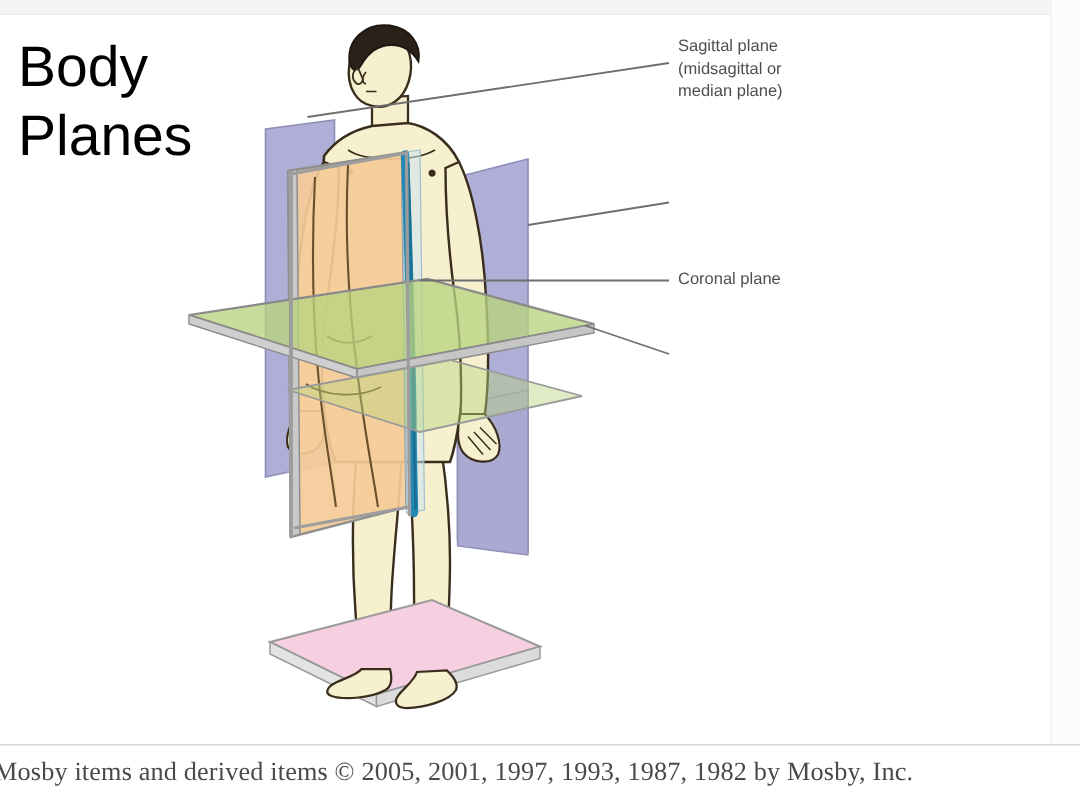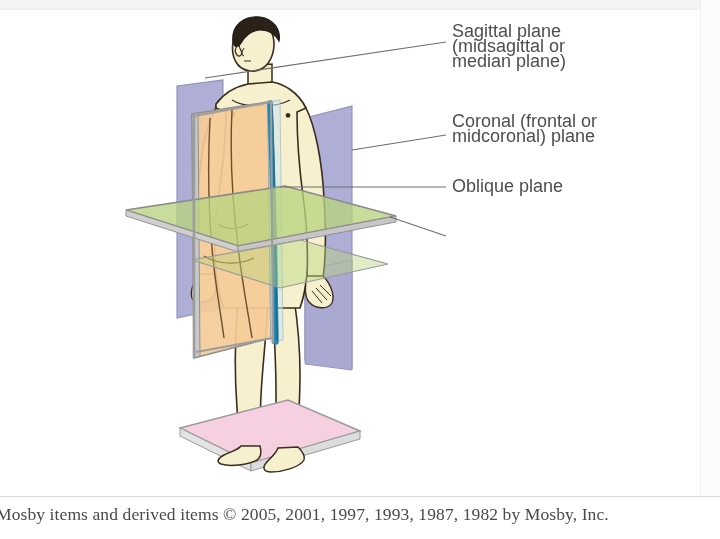--- a/index.html
+++ b/index.html
@@ -61,21 +61,21 @@
     top: 8px;
     width: 320px;
     height: 480px;
   }
   #figure svg { display: block; }
 
   
   .callout {
     position: absolute;
     font-family: "Liberation Sans", sans-serif;
-    font-size: 18px;
+    font-size: 11px;
     line-height: 15px;
     color: #4e4e4e;
     white-space: pre-line;
   }
   #callout-sagittal   { left: 452px; top: 24px;  }
   #callout-coronal    { left: 452px; top: 114px; }
   #callout-oblique    { left: 452px; top: 179px; }
   #callout-horizontal { left: 452px; top: 226px; }
 
   
@@ -108,20 +108,22 @@
   }
 </style>
 </head>
 <body>
 
 <div id="slide">
 
   <div class="top-band"></div>
   <div class="right-edge"></div>
 
+  <div id="title">Body
+Planes</div>
 
   <div id="figure">
     <svg width="320" height="480" viewBox="0 0 320 480" xmlns="http://www.w3.org/2000/svg">
 
       <defs>
         <clipPath id="clip-torso-left">
           <path d="M95,95 L150,92 L152,330 L92,340 Z"></path>
         </clipPath>
       </defs>
 
@@ -243,22 +245,20 @@
 
     <line x1="446" y1="187" x2="280" y2="187" stroke="#6f6f6f" stroke-width="1.2"></line>
 
     <line x1="446" y1="236" x2="390" y2="217" stroke="#6f6f6f" stroke-width="1.2"></line>
   </svg>
 
   <div class="callout" id="callout-sagittal">Sagittal plane
 (midsagittal or
 median plane)</div>
 
-  <div class="callout" id="callout-coronal">Coronal (frontal or
-midcoronal) plane</div>
-
-  <div class="callout" id="callout-oblique">Oblique plane</div>
+
+  <div class="callout" id="callout-oblique">Coronal plane</div>
 
 
   <div id="footer-rule"></div>
   <div id="footer">Mosby items and derived items © 2005, 2001, 1997, 1993, 1987, 1982 by Mosby, Inc.</div>
 
 </div>
 
 </body></html>

